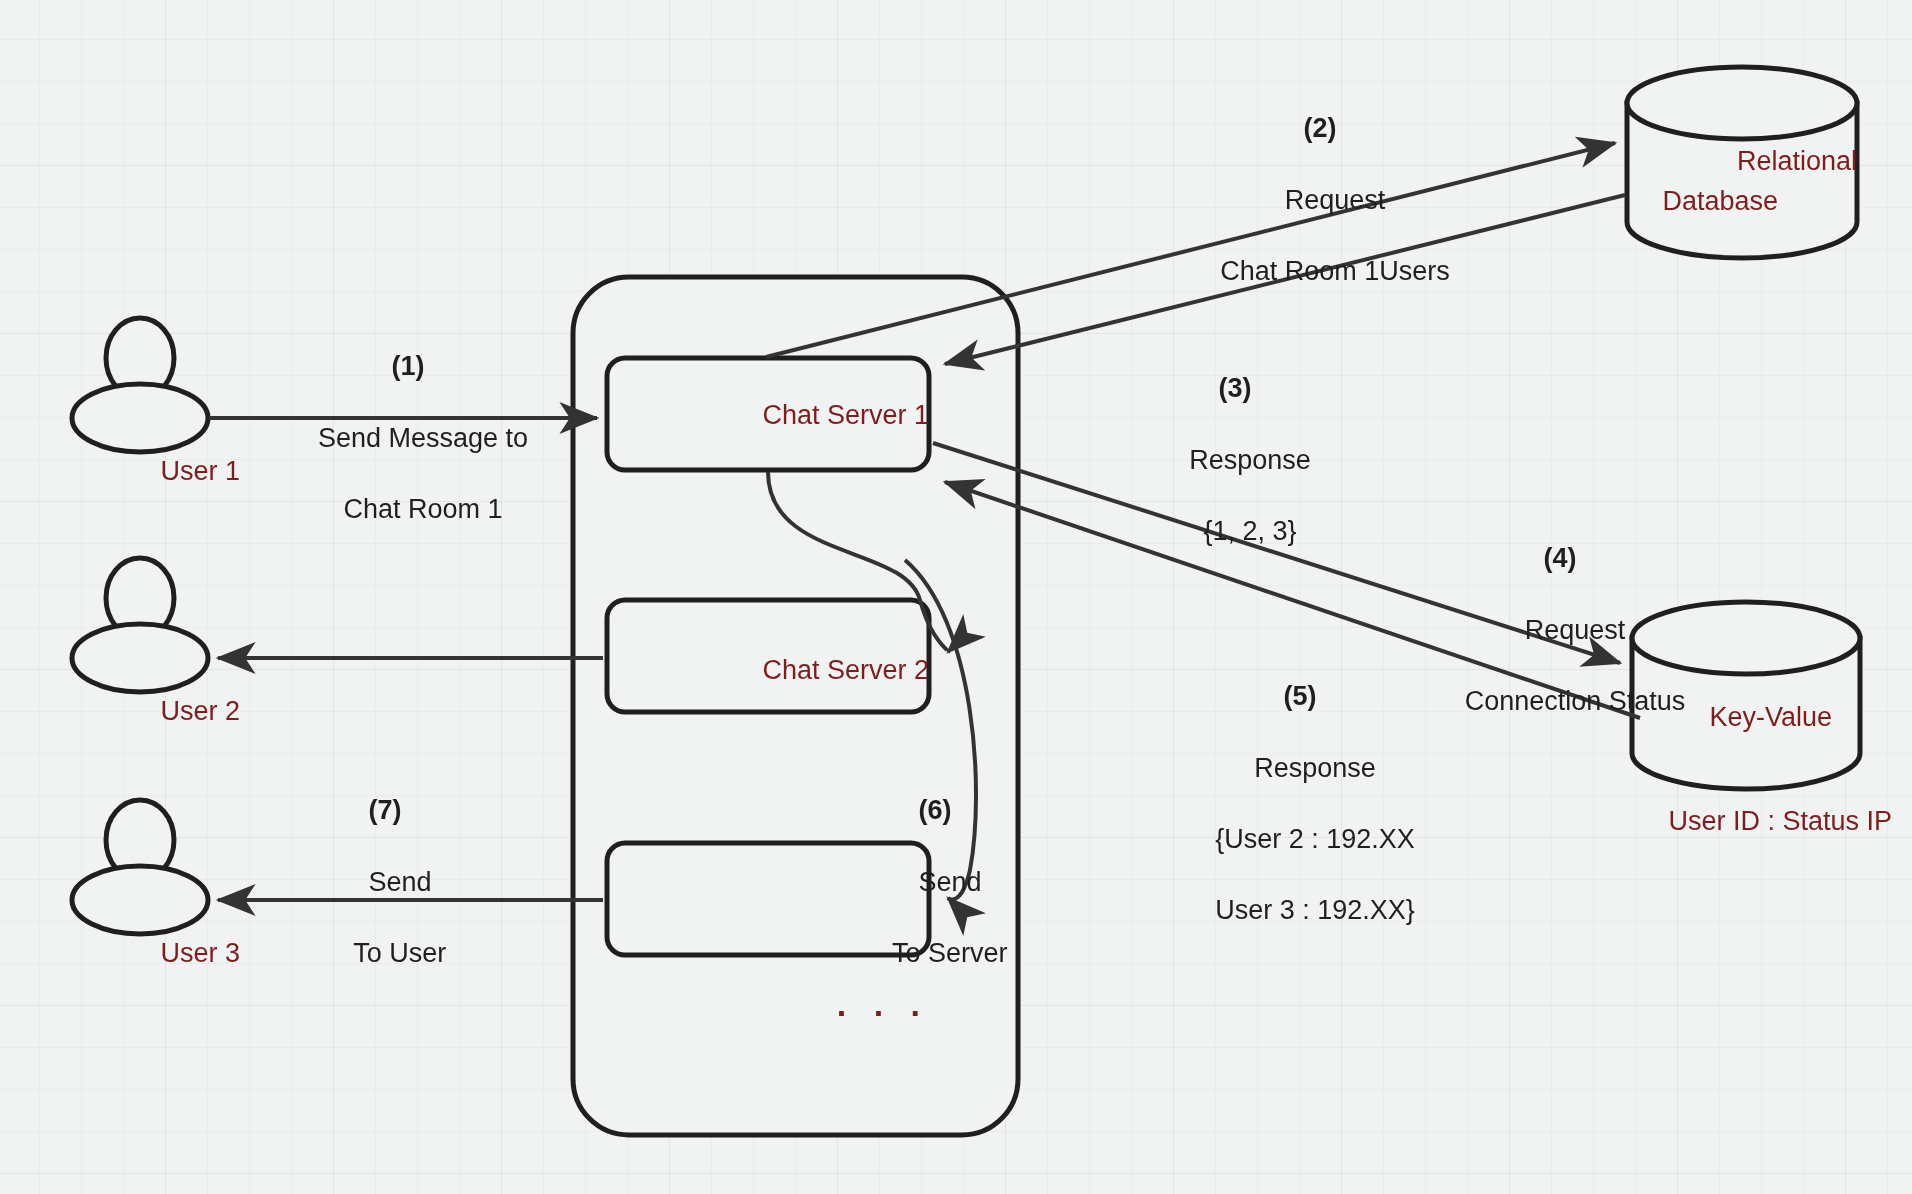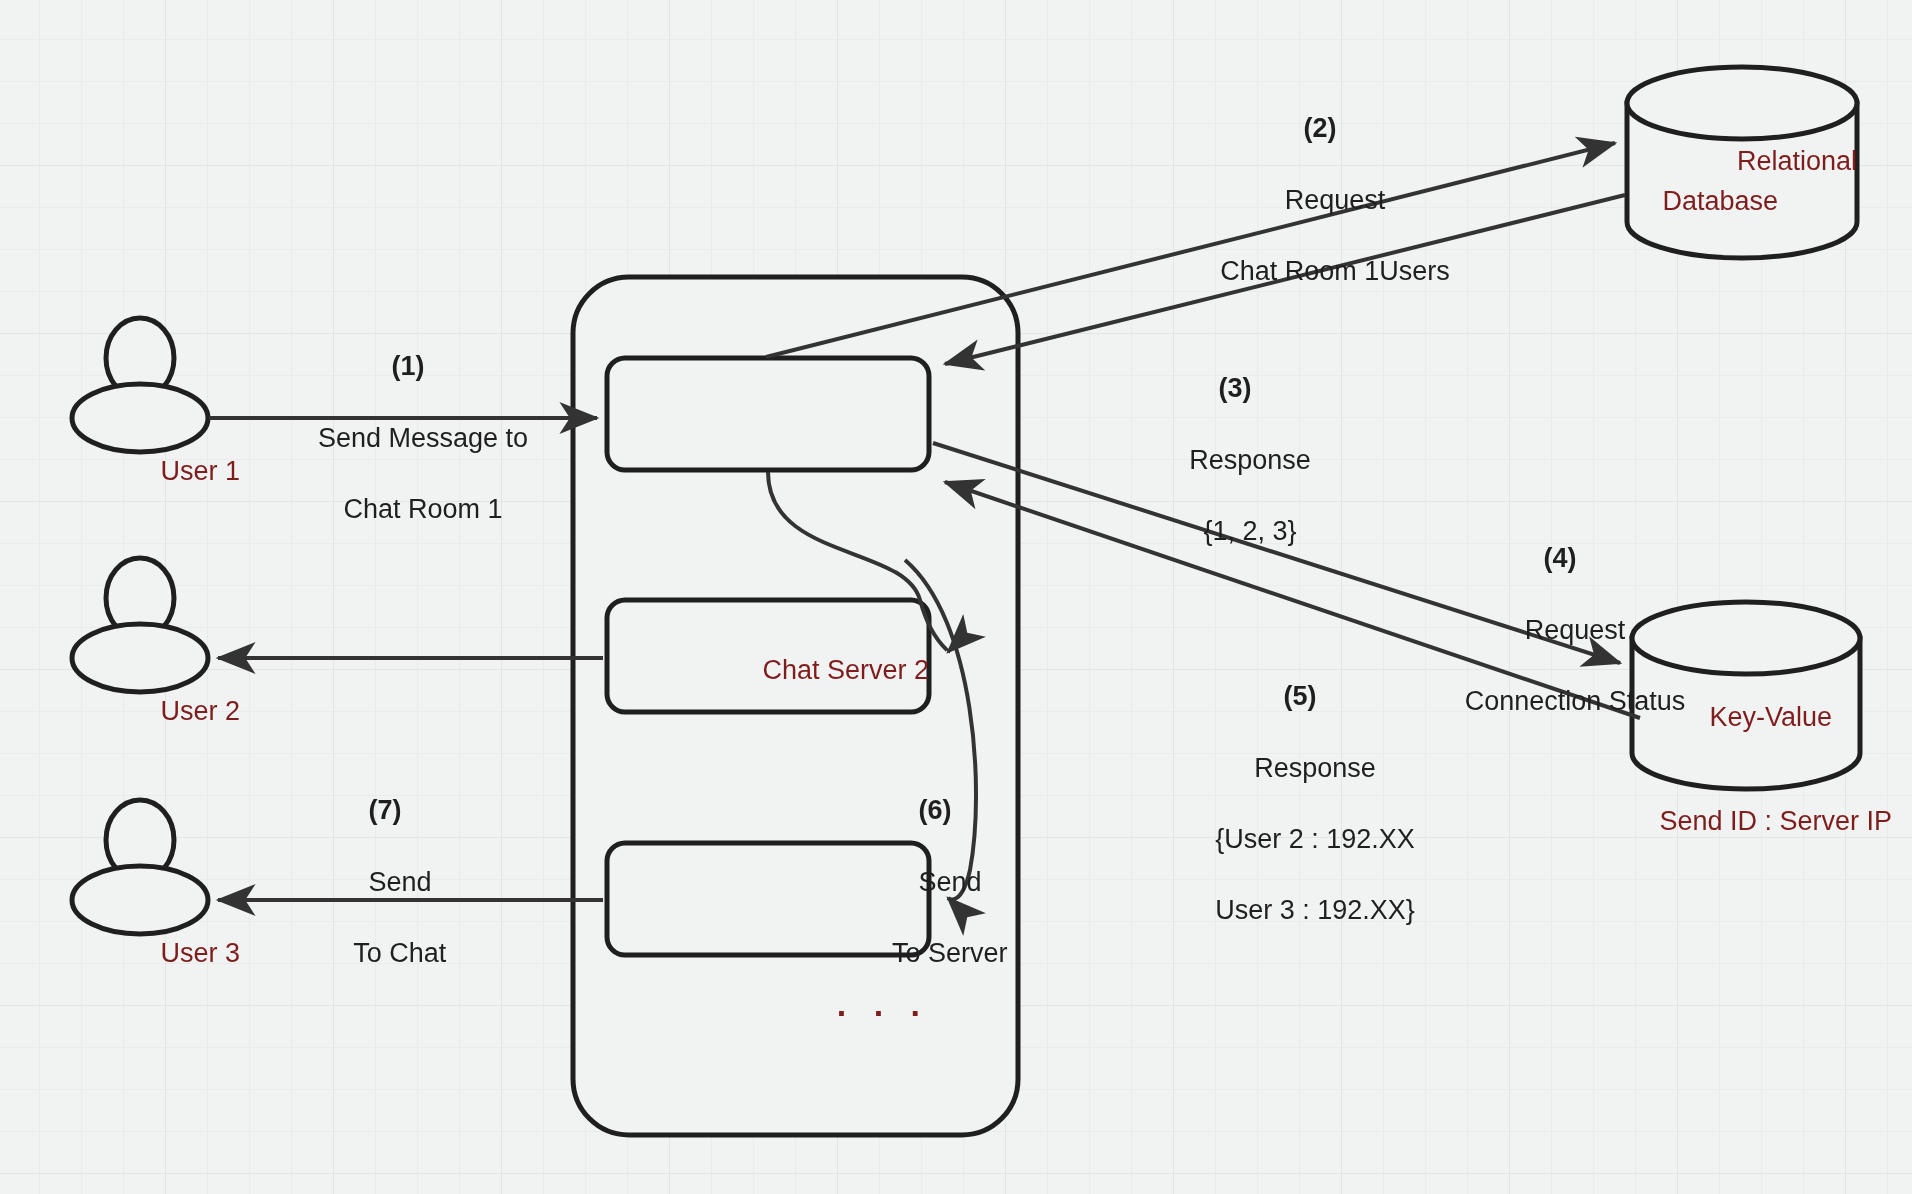--- a/index.html
+++ b/index.html
@@ -88,28 +88,29 @@
 
     <path class="ln" d="M603,658 L218,658" marker-end="url(#ah)"></path>
 
     <path class="ln" d="M603,900 L218,900" marker-end="url(#ah)"></path>
   </svg>
 
   <div class="nodetext" style="left:40px;top:456px;width:200px;">User 1</div>
   <div class="nodetext" style="left:40px;top:696px;width:200px;">User 2</div>
   <div class="nodetext" style="left:40px;top:938px;width:200px;">User 3</div>
 
+  <div class="nodetext" style="left:607px;top:400px;width:322px;">Chat Server 1</div>
   <div class="nodetext" style="left:607px;top:655px;width:322px;">Chat Server 2</div>
   <div class="nodetext" style="left:607px;top:985px;width:322px;font-size:34px;letter-spacing:9px;font-weight:bold;">. . .</div>
 
   <div class="nodetext" style="left:1627px;top:146px;width:230px;">Relational</div>
   <div class="nodetext" style="left:1548px;top:186px;width:230px;">Database</div>
 
   <div class="nodetext" style="left:1604px;top:702px;width:228px;">Key-Value</div>
-  <div class="nodetext" style="left:1600px;top:806px;width:292px;">Send ID : Server IP</div>
+  <div class="nodetext" style="left:1600px;top:806px;width:292px;">User ID : Status IP</div>
 
   <div class="lbl" style="left:263px;top:278px;width:290px;">
     <b>(1)</b>
     <span>Send Message to</span><br>
     <span>Chat Room 1</span>
   </div>
 
   <div class="lbl" style="left:1150px;top:40px;width:340px;">
     <b>(2)</b>
     <span>Request</span><br>
@@ -137,15 +138,15 @@
 
   <div class="lbl" style="left:840px;top:722px;width:190px;">
     <b>(6)</b>
     <span>Send</span><br>
     <span>To Server</span>
   </div>
 
   <div class="lbl" style="left:290px;top:722px;width:190px;">
     <b>(7)</b>
     <span>Send</span><br>
-    <span>To Chat</span>
+    <span>To User</span>
   </div>
 </div>
 
 </body></html>

